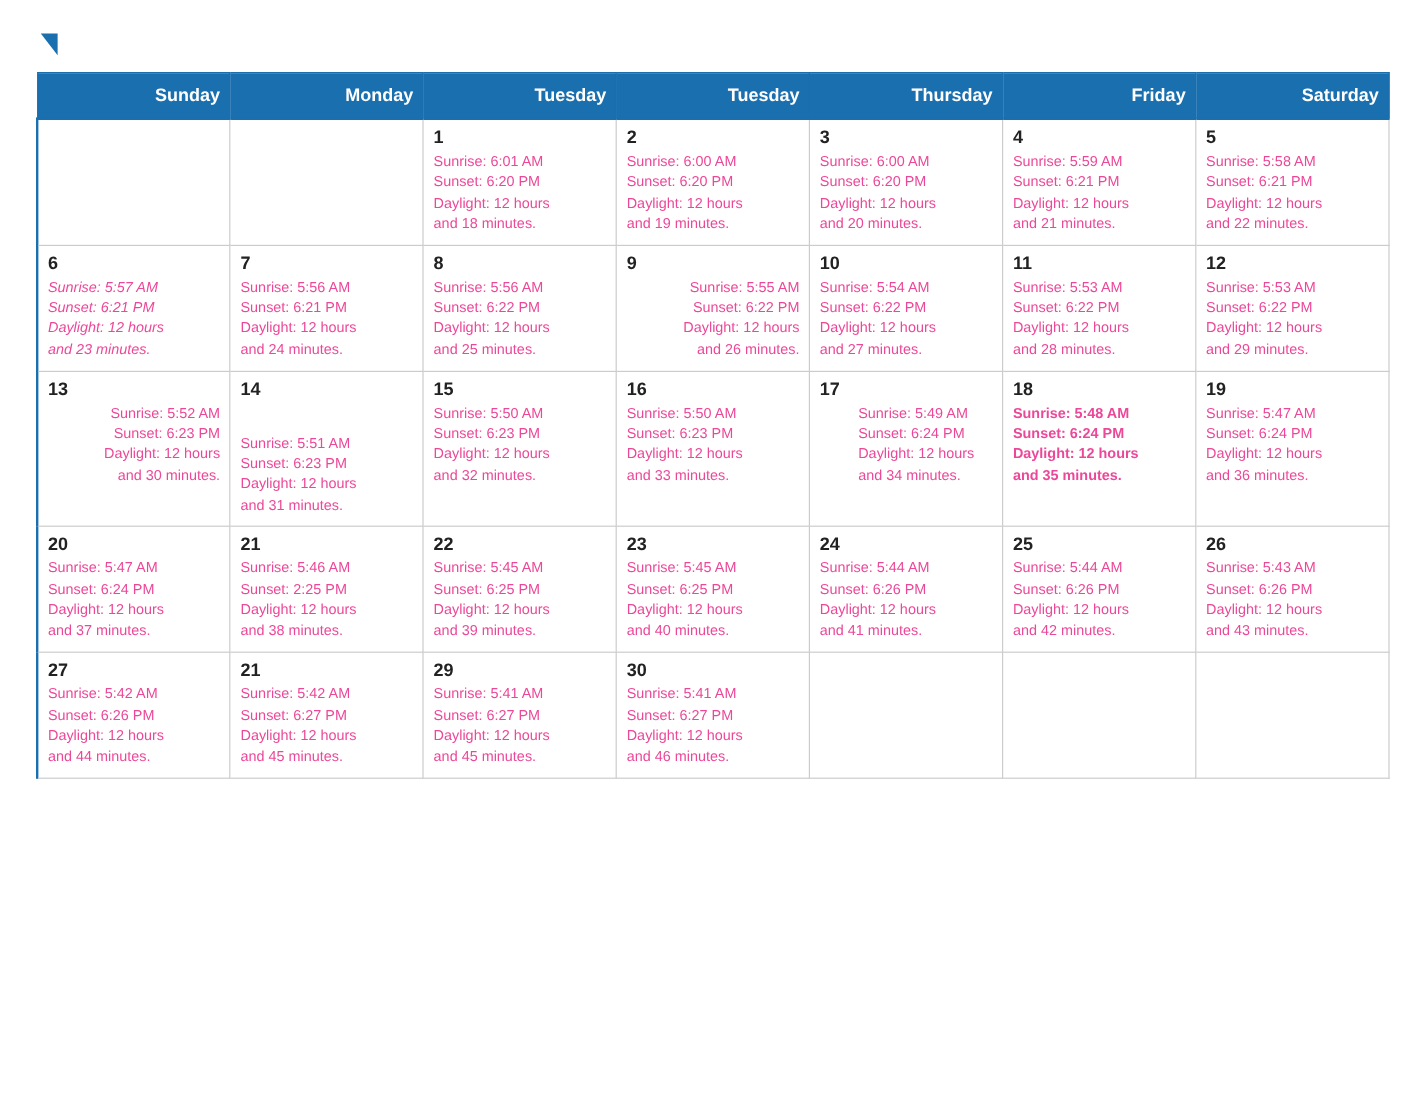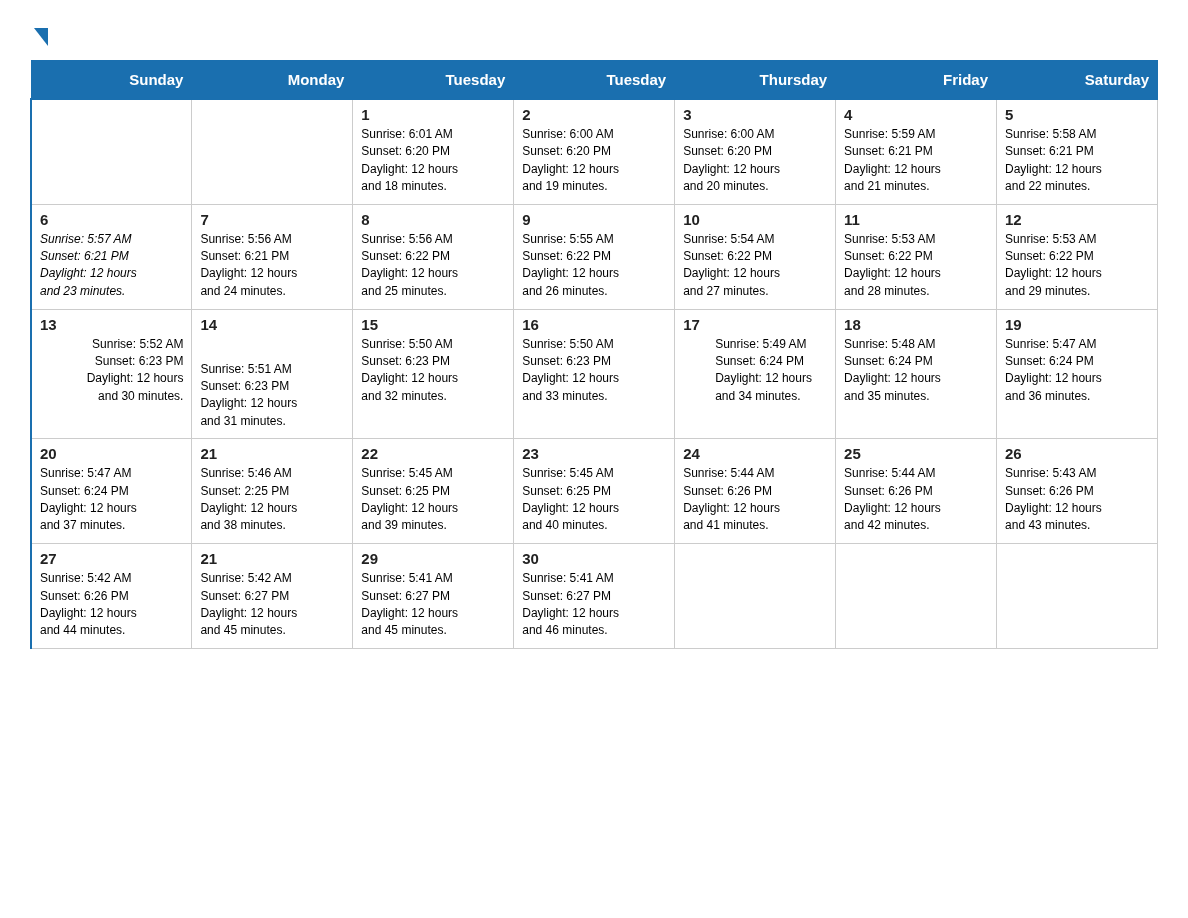--- a/index.html
+++ b/index.html
@@ -86,21 +86,21 @@
     }
     .day-num {
       font-size: 15px;
       font-weight: bold;
       color: #222;
       display: block;
       margin-bottom: 3px;
     }
     .day-info {
       font-size: 12px;
-      color: #000000;
+      color: #ec4899;
       line-height: 1.45;
     }
     tbody tr td:first-child {
       border-left: 2px solid #1a6faf;
     }
     tbody tr:first-child td {
       border-top: 2px solid #1a6faf;
     }
     tbody tr td.empty {
       background: #fff;
@@ -192,21 +192,21 @@
         </td>
         <td>
           <span class="day-num">8</span>
           <div class="day-info" style="white-space: pre-line;">Sunrise: 5:56 AM
 Sunset: 6:22 PM
 Daylight: 12 hours
 and 25 minutes.</div>
         </td>
         <td>
           <span class="day-num">9</span>
-          <div class="day-info" style="white-space: pre-line;">Sunrise: 5:55 AM
+          <div class="day-info" style="white-space: pre-line; text-align: right;">Sunrise: 5:55 AM
 Sunset: 6:22 PM
 Daylight: 12 hours
 and 26 minutes.</div>
         </td>
         <td>
           <span class="day-num">10</span>
           <div class="day-info" style="white-space: pre-line;">Sunrise: 5:54 AM
 Sunset: 6:22 PM
 Daylight: 12 hours
 and 27 minutes.</div>
@@ -257,21 +257,21 @@
         </td>
         <td>
           <span class="day-num">17</span>
           <div class="day-info" style="white-space: pre-line; margin-left: 32px;">Sunrise: 5:49 AM
 Sunset: 6:24 PM
 Daylight: 12 hours
 and 34 minutes.</div>
         </td>
         <td>
           <span class="day-num">18</span>
-          <div class="day-info" style="white-space: pre-line;">Sunrise: 5:48 AM
+          <div class="day-info" style="white-space: pre-line; font-weight: bold;">Sunrise: 5:48 AM
 Sunset: 6:24 PM
 Daylight: 12 hours
 and 35 minutes.</div>
         </td>
         <td>
           <span class="day-num">19</span>
           <div class="day-info" style="white-space: pre-line;">Sunrise: 5:47 AM
 Sunset: 6:24 PM
 Daylight: 12 hours
 and 36 minutes.</div>

